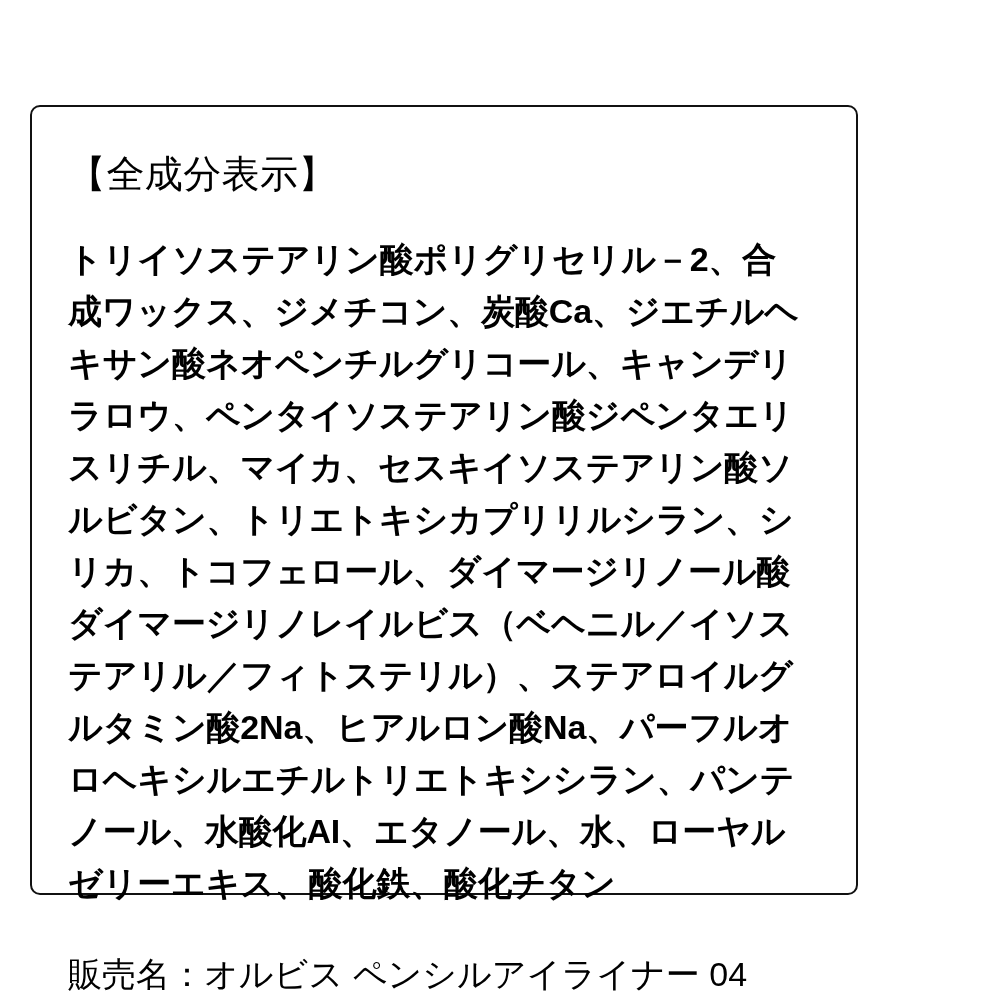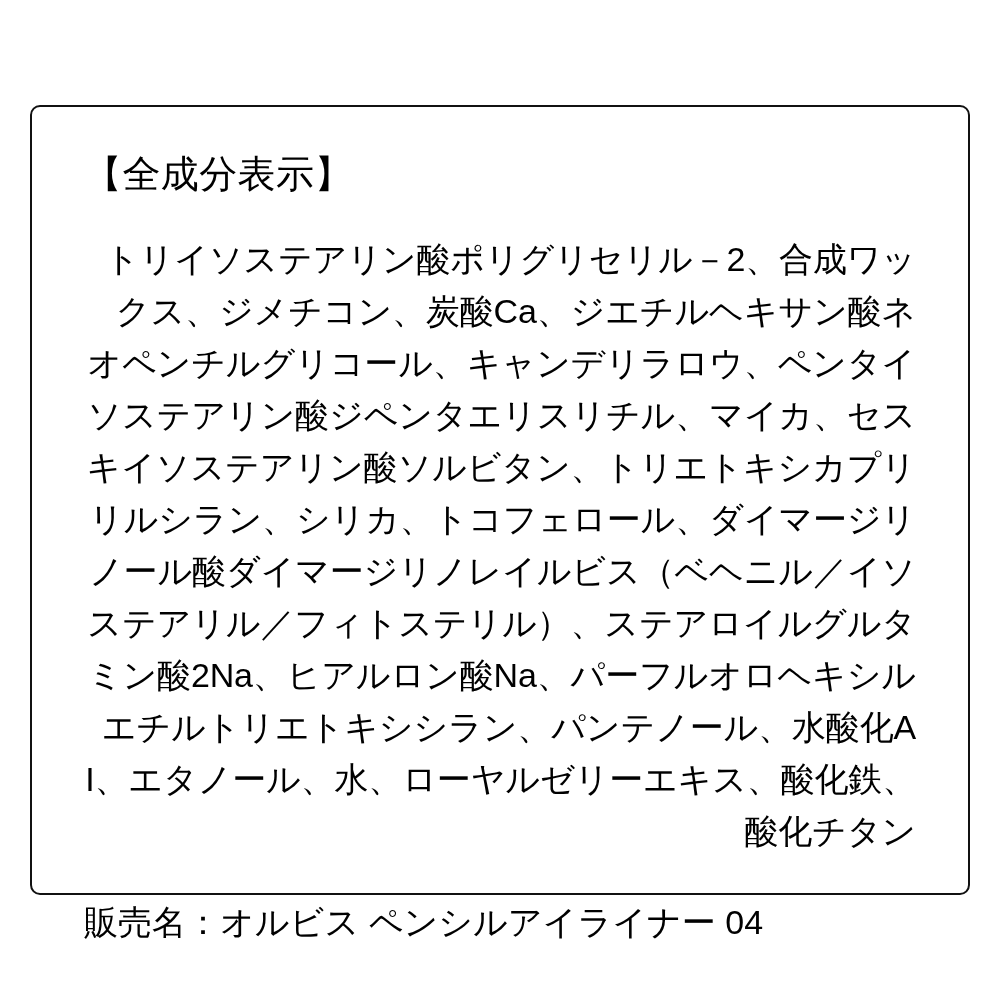--- a/index.html
+++ b/index.html
@@ -17,44 +17,44 @@
     position: relative;
     width: 1000px;
     height: 1000px;
     background: #ffffff;
     box-sizing: border-box;
   }
   .panel {
     position: absolute;
     left: 30px;
     top: 105px;
-    width: 940px;
+    width: 828px;
     height: 790px;
     border: 2px solid #111111;
     border-radius: 10px;
     box-sizing: border-box;
     background: #ffffff;
-    padding: 44px 52px 0 52px;
+    padding: 44px 52px 0 36px;
   }
   .heading {
     font-size: 38px;
     line-height: 1.25;
     letter-spacing: 0.01em;
     margin: 0 0 34px 0;
     font-weight: 400;
     white-space: pre;
   }
   .ingredients {
     font-size: 34px;
     line-height: 1.53;
     letter-spacing: -0.005em;
     margin: 0;
-    text-align: right;
+    text-align: left;
     word-break: break-all;
-    font-weight: 400;
+    font-weight: 700;
   }
   .product-line {
     font-size: 34px;
     line-height: 1.5;
     margin: 40px 0 0 0;
     font-weight: 400;
     white-space: pre;
   }
 </style>
 </head>

